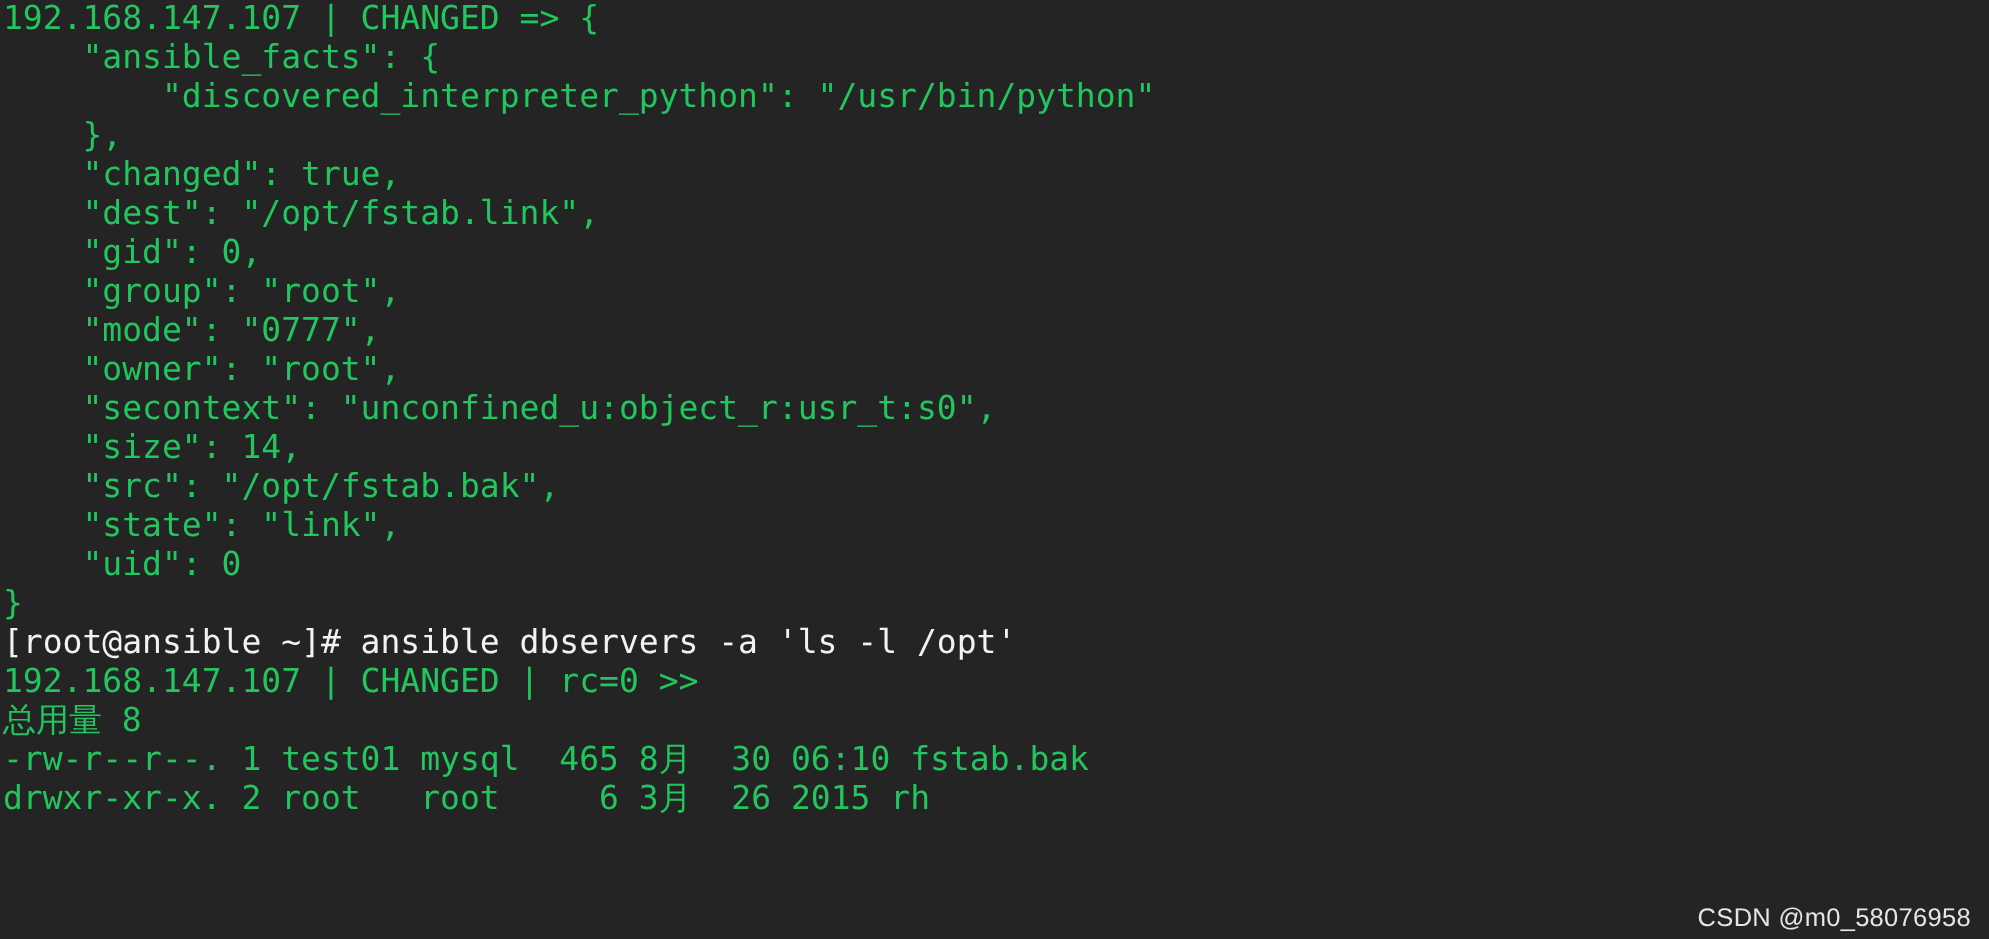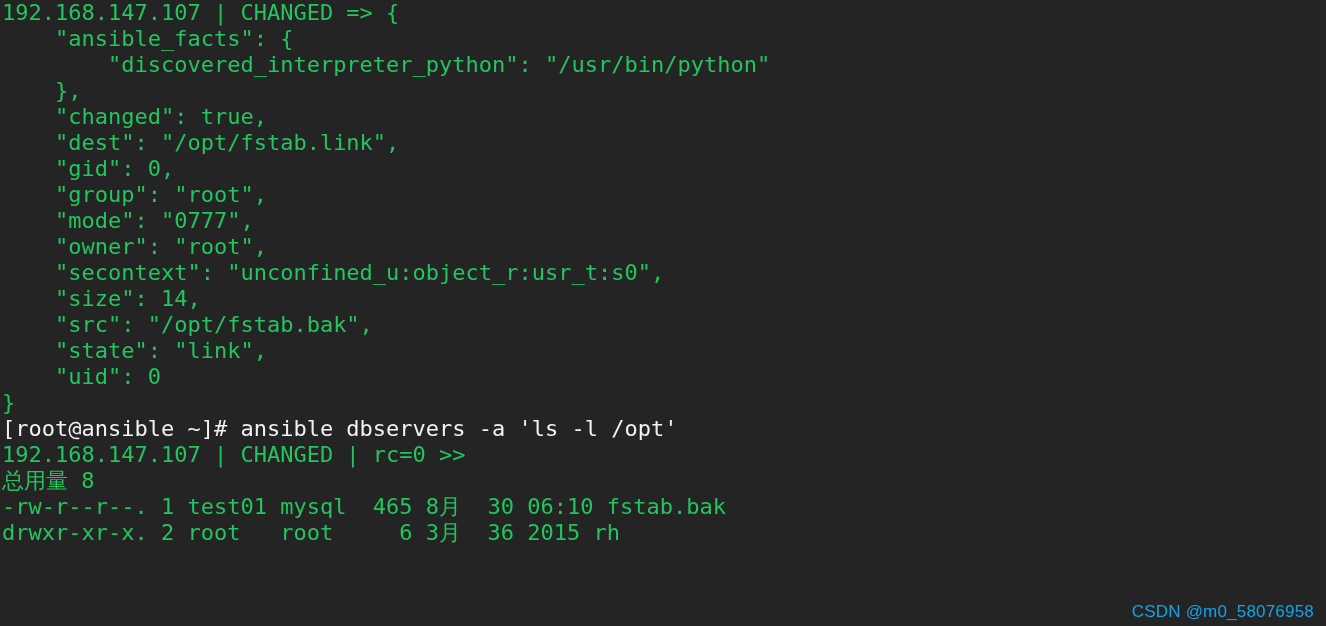--- a/index.html
+++ b/index.html
@@ -37,21 +37,21 @@
 
   .c-prompt   { color: #f2f2f2; }
   .c-output   { color: #22c55e; }
 
   #watermark {
     position: absolute;
     right: 12px;
     bottom: 4px;
     font-family: "Liberation Sans", "DejaVu Sans", sans-serif;
     font-size: 17px;
-    color: #0ea5e9;
+    color: #e5e5e5;
     letter-spacing: 0.2px;
     white-space: pre;
     pointer-events: none;
   }
 </style>
 </head>
 <body>
 
 <div id="terminal">
   <div id="terminal-output">
@@ -68,16 +68,16 @@
       <span class="term-line c-output">    "secontext": "unconfined_u:object_r:usr_t:s0",</span>
       <span class="term-line c-output">    "size": 14,</span>
       <span class="term-line c-output">    "src": "/opt/fstab.bak",</span>
       <span class="term-line c-output">    "state": "link",</span>
       <span class="term-line c-output">    "uid": 0</span>
       <span class="term-line c-output">}</span>
       <span class="term-line c-prompt">[root@ansible ~]# ansible dbservers -a 'ls -l /opt'</span>
       <span class="term-line c-output">192.168.147.107 | CHANGED | rc=0 &gt;&gt;</span>
       <span class="term-line c-output">总用量 8</span>
       <span class="term-line c-output">-rw-r--r--. 1 test01 mysql  465 8月  30 06:10 fstab.bak</span>
-      <span class="term-line c-output">drwxr-xr-x. 2 root   root     6 3月  36 2015 rh</span>
+      <span class="term-line c-output">drwxr-xr-x. 2 root   root     6 3月  26 2015 rh</span>
     </div>
   <div id="watermark">CSDN @m0_58076958</div>
 </div>
 
 </body></html>

